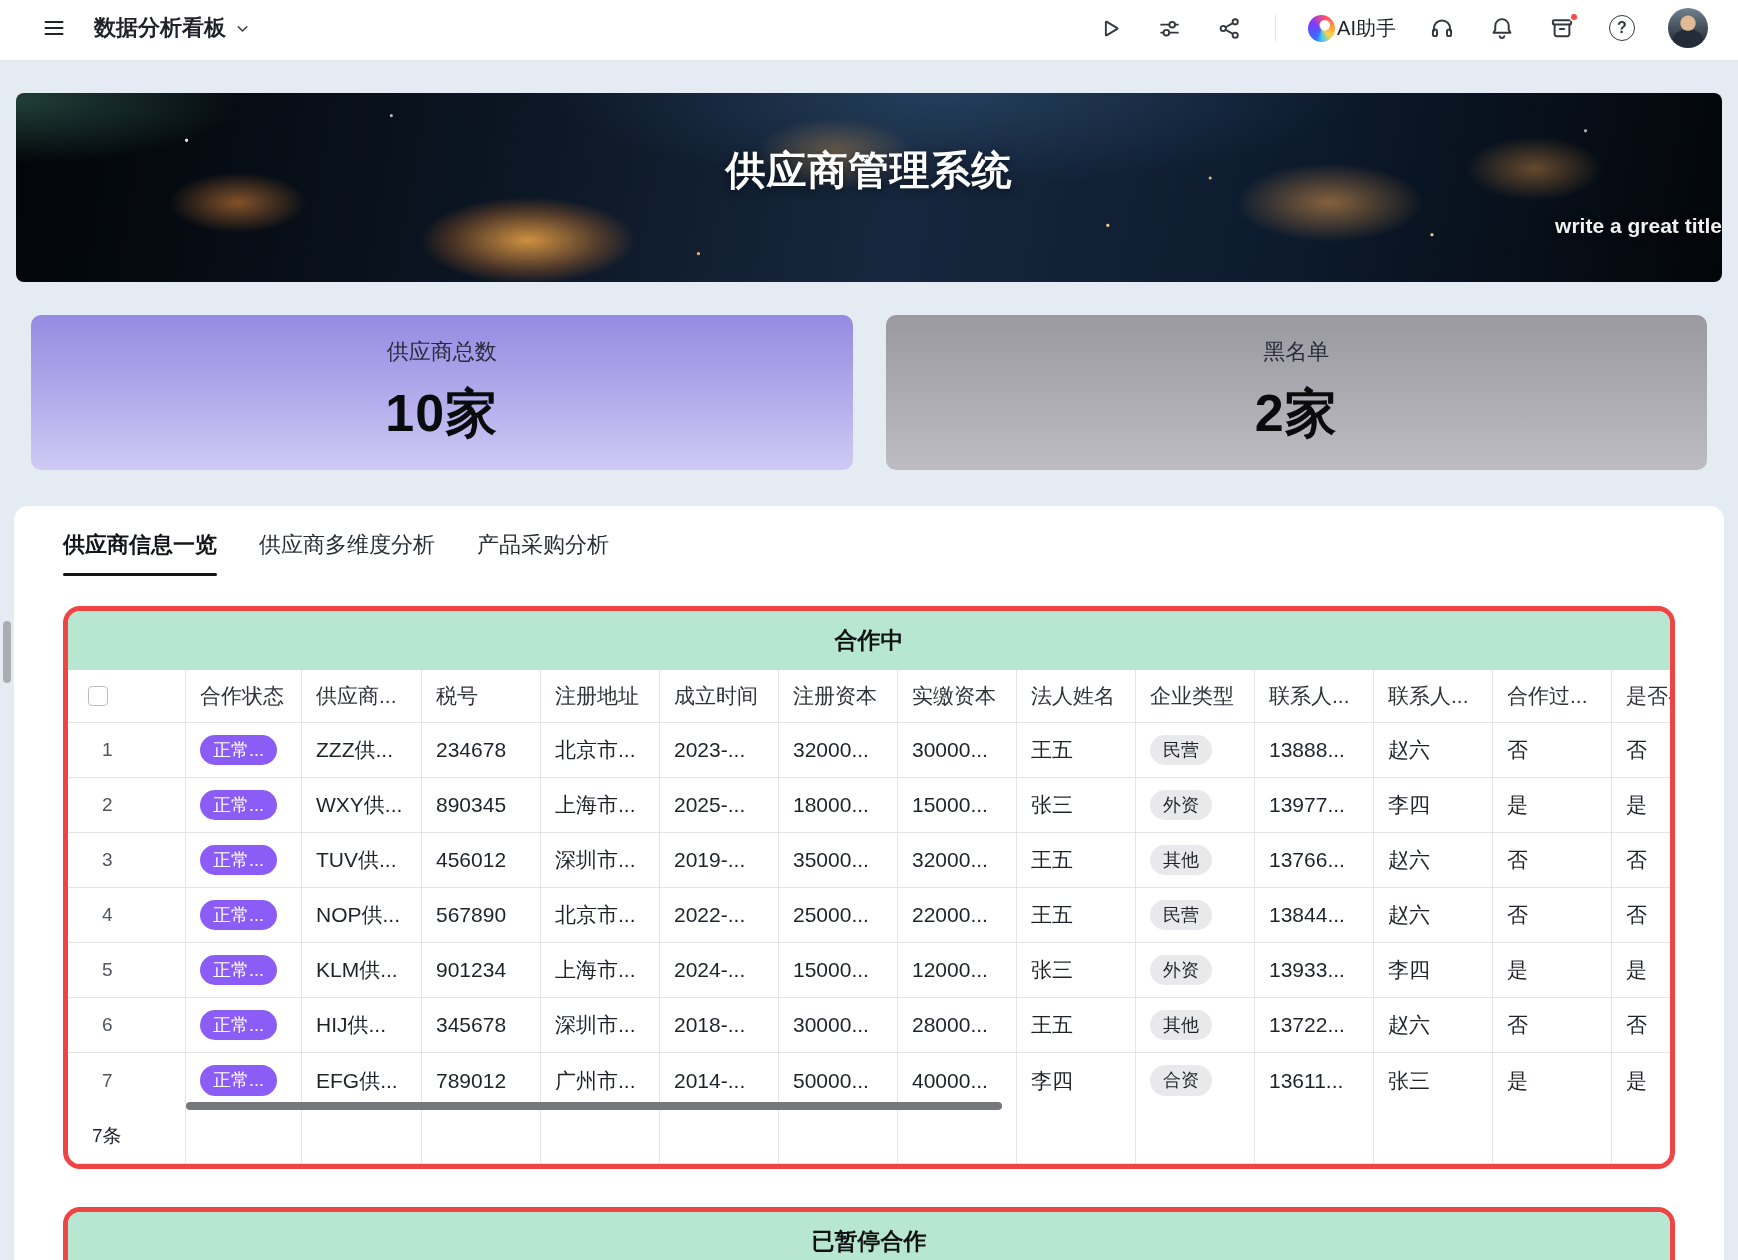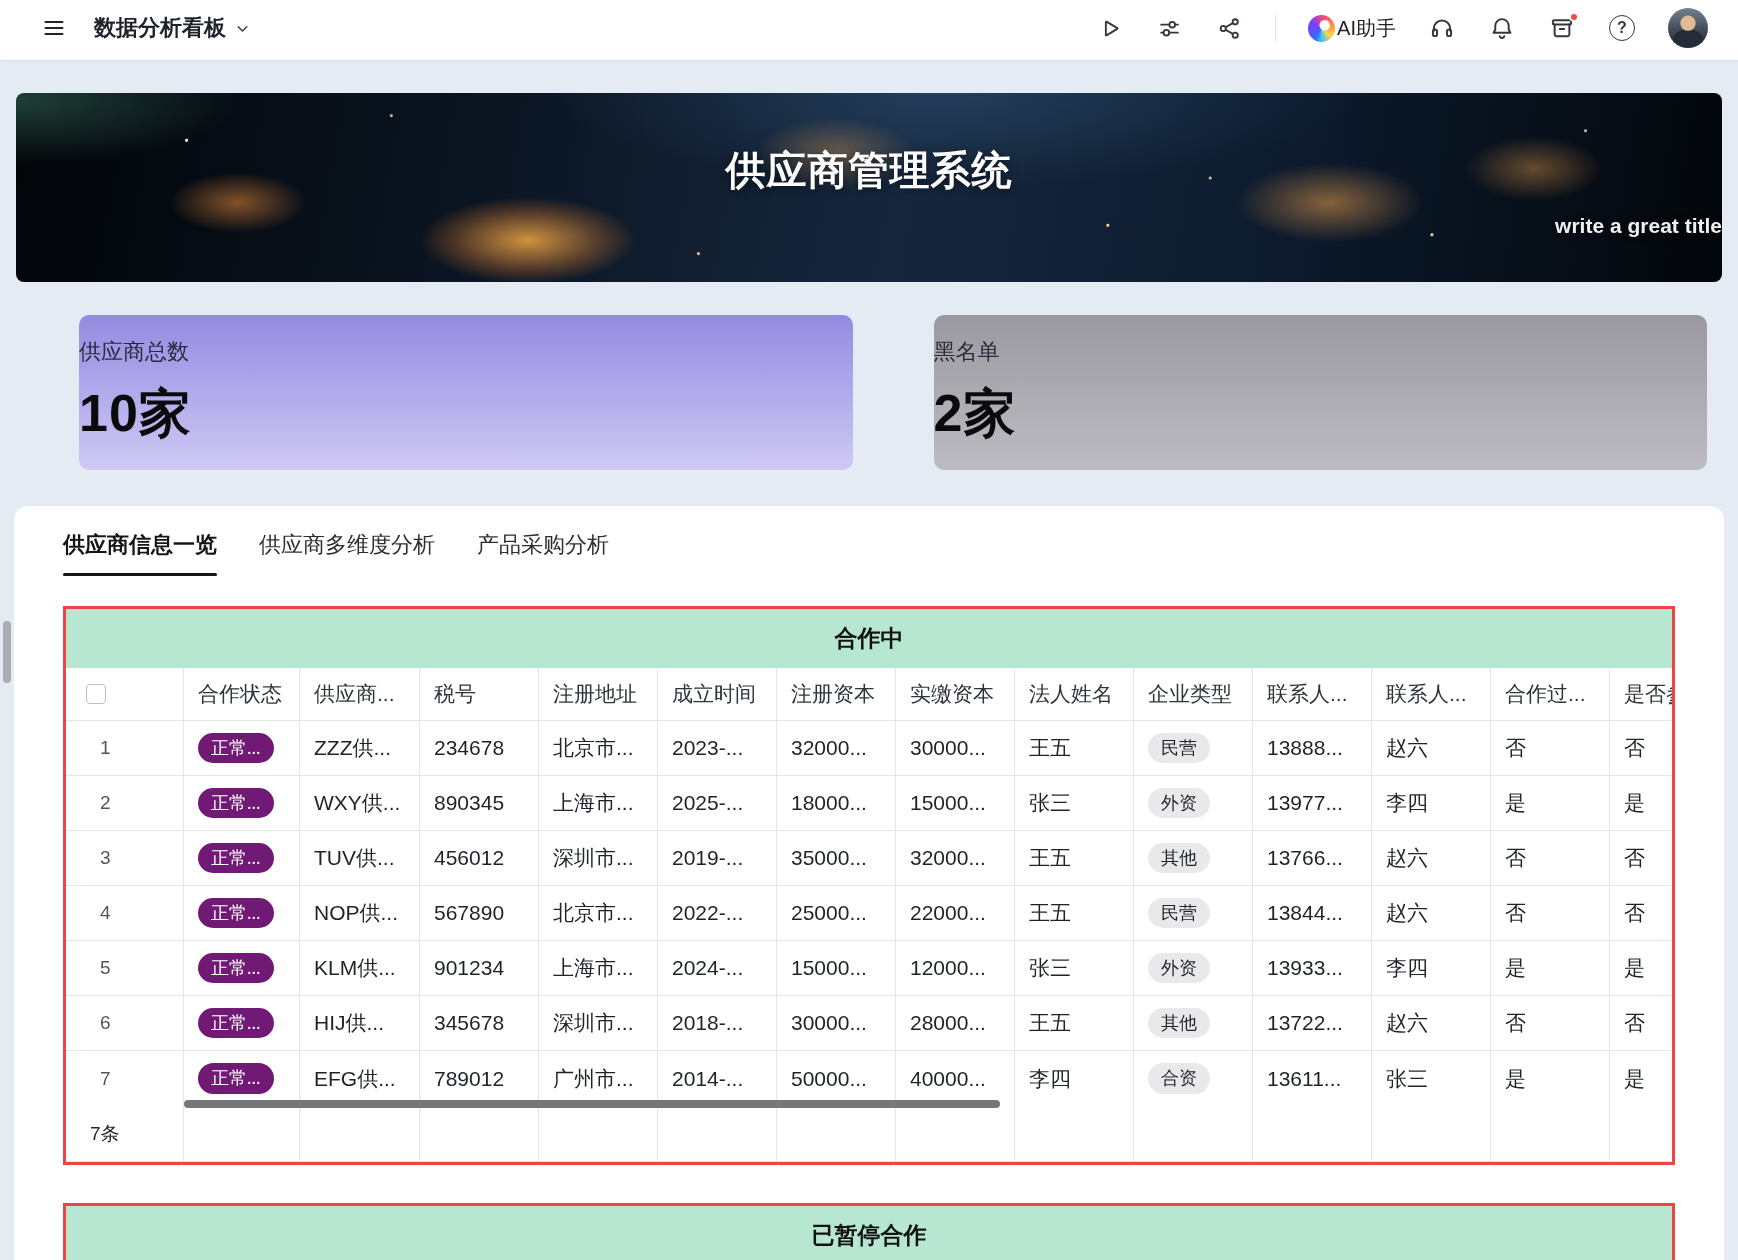--- a/index.html
+++ b/index.html
@@ -72,42 +72,41 @@
       radial-gradient(circle 1.4px at 40% 85%, rgba(255,210,150,.8) 0 1.2px, rgba(0,0,0,0) 2px);
   }
   .banner-inner{ position:relative; z-index:2; text-align:center; padding-top:50px; }
   .banner-title{ color:#fff; font-size:40px; font-weight:700; letter-spacing:1px; text-shadow:0 2px 8px rgba(0,0,0,.5); }
   .banner-sub{ color:#f0f0f0; font-size:21px; font-weight:600; margin-top:16px; text-shadow:0 1px 6px rgba(0,0,0,.5);text-align:right; }
 
   
   .stats-row{ display:flex; gap:33px; margin:33px 31px 0; }
   .stat-card{
     flex:1; height:155px; border-radius:10px;
-    display:flex; flex-direction:column; justify-content:center; gap:12px;
+    display:flex; flex-direction:column; align-items:center; justify-content:center; gap:12px;
     cursor:pointer;
-    margin-left:48px;
   }
   .stat-card.purple{ background:linear-gradient(180deg,#958ae1 0%,#cfc9f4 100%); }
   .stat-card.gray{ background:linear-gradient(180deg,#99999f 0%,#bcbcc2 100%); }
   .stat-label{ font-size:22px; color:#2a2a3c; }
   .stat-value{ font-size:52px; font-weight:700; color:#0b0b0e; letter-spacing:1px; }
 
   
   .panel{
     margin:36px 14px 0; background:#fff; border-radius:14px;
     padding:24px 49px 40px; min-height:700px; position:relative;
   }
   .tabs{ display:flex; gap:42px; align-items:flex-end; }
   .tab{ font-size:22px; color:#2a2e34; padding-bottom:16px; position:relative; cursor:pointer; }
   .tab.active{ font-weight:700; color:#131518; }
   .tab.active::after{ content:""; position:absolute; left:0; right:0; bottom:0; height:3px; background:#141414; border-radius:2px; }
 
   
   .table-card{
-    margin-top:30px; border:3px solid #ef4444; border-radius:0;
+    margin-top:30px; border:5px solid #ef4444; border-radius:17px;
     overflow:hidden; position:relative; background:#fff;
   }
   .group-header{
     height:59px; background:#b7e7d0; display:flex; align-items:center; justify-content:center;
     font-size:23px; font-weight:700; color:#101214;
   }
   .grid-row{
     display:grid;
     grid-template-columns:118px 116px 120px 119px 119px 119px 119px 119px 119px 119px 119px 119px 119px minmax(64px,1fr);
     border-bottom:1px solid #e4e5e9;
@@ -122,21 +121,21 @@
   .head-row{ height:53px; }
   .head-cell{ color:#2f343b; }
   .body-row{ height:55px; }
   .footer-row{ height:56px; }
   .row-num{ padding-left:34px; color:#51565e; font-size:19px; }
   .checkbox{
     width:20px; height:20px; border:1.5px solid #b9bdc6; border-radius:4px;
     background:#fff; margin-left:6px; cursor:pointer;
   }
   .badge{ display:inline-block; padding:5px 13px; border-radius:16px; font-size:18px; line-height:1.15; max-width:100%; overflow:hidden; text-overflow:clip; white-space:nowrap; }
-  .badge-green{ background:#701a75; color:#fff;font-family:Liberation Serif, serif; }
+  .badge-green{ background:#8b5cf6; color:#fff; }
   .badge-gray{ background:#e9e9eb; color:#1f2329; }
   .footer-count{ font-size:19px; color:#1f2329; padding-left:24px; }
   .hscrollbar{
     position:absolute; left:118px; top:491px; width:816px; height:8px;
     background:#76777b; border-radius:4px; z-index:3; cursor:pointer;
   }
   .table-card.secondary{ margin-top:38px; height:300px; }
 
   
   .page-scrollbar{

